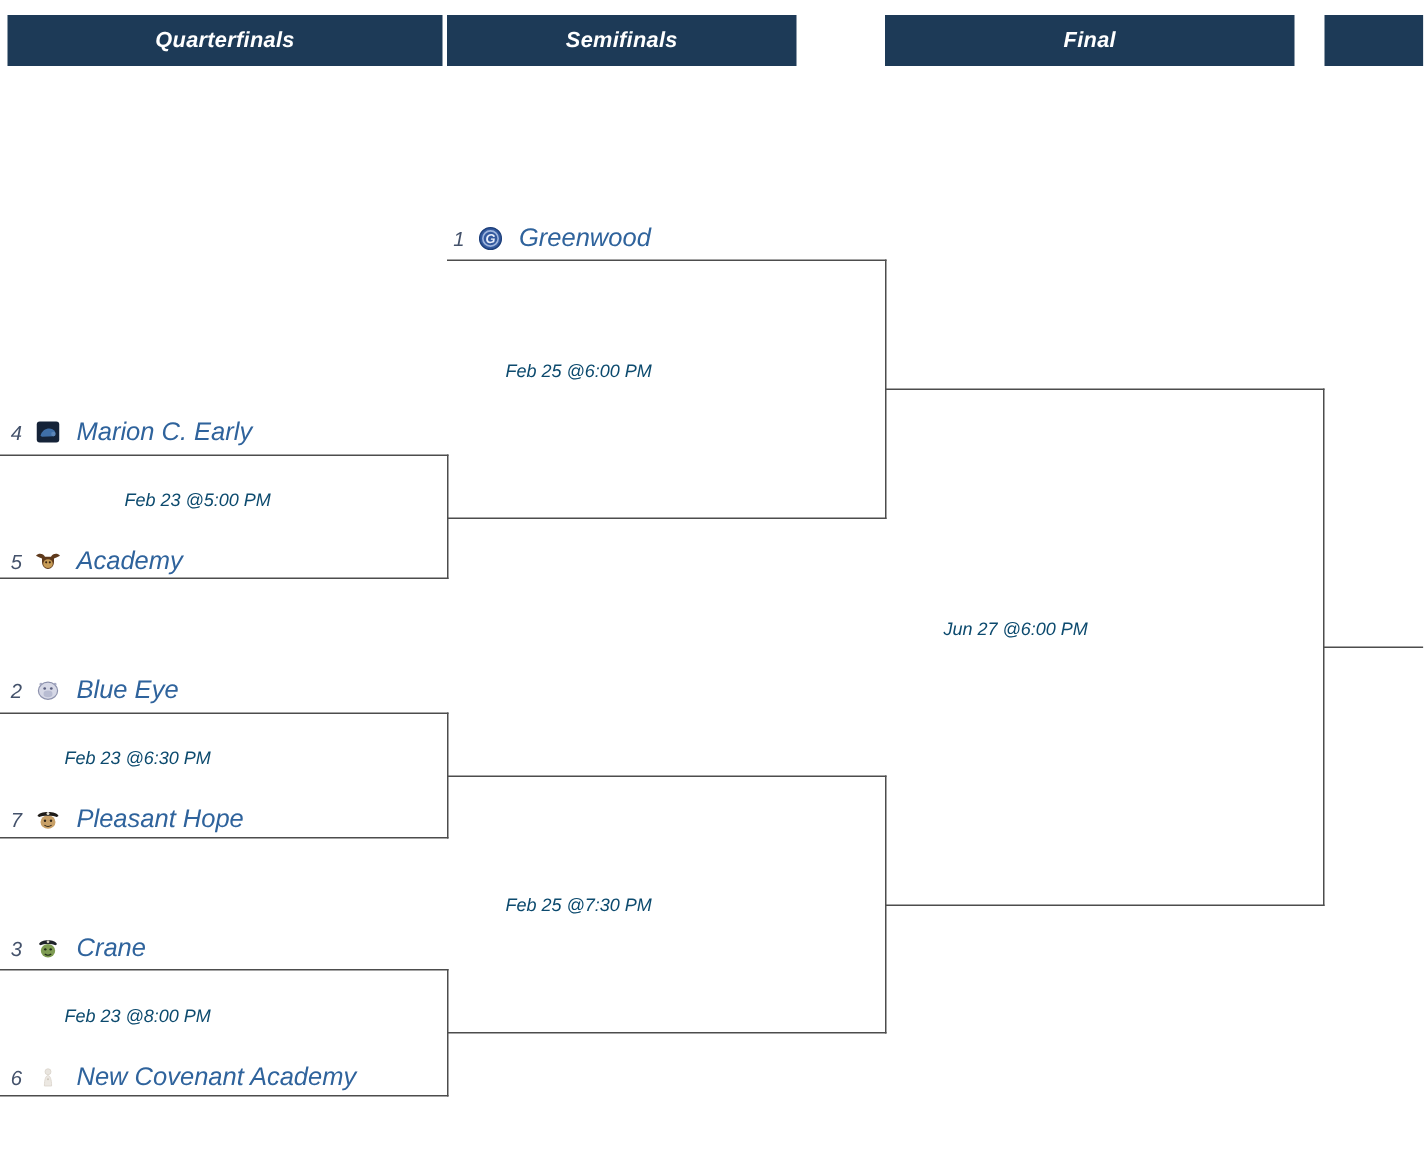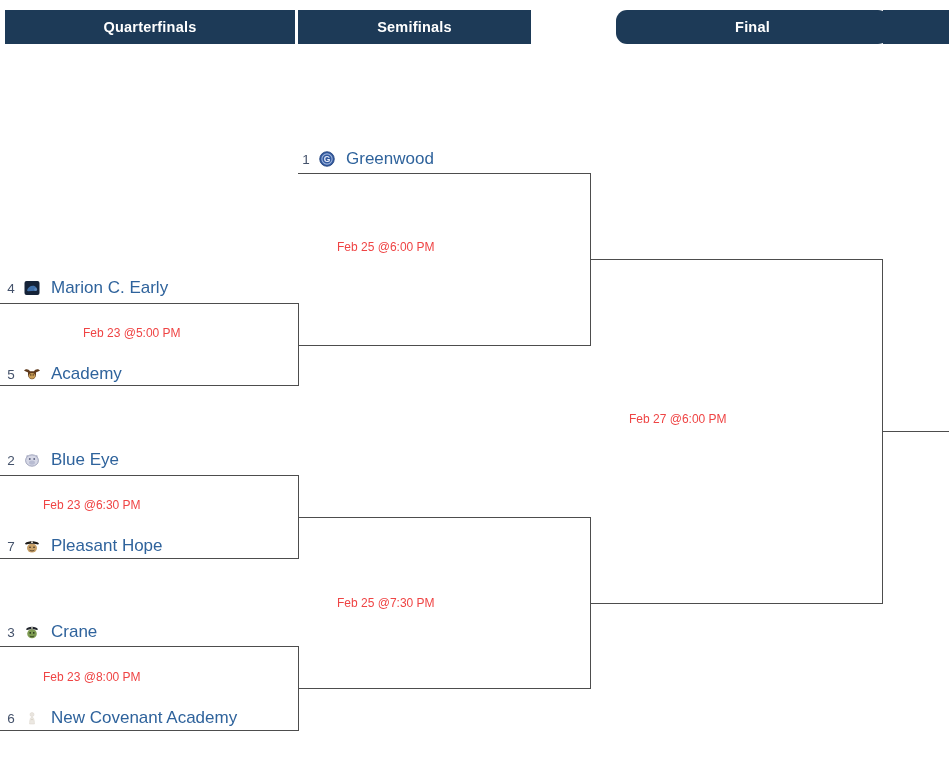--- a/index.html
+++ b/index.html
@@ -1,18 +1,18 @@
 <!DOCTYPE html>
 <html><head>
 <meta charset="utf-8">
 <style>
   html,body{margin:0;padding:0;background:#ffffff;}
   .canvas{
     position:relative;width:949px;height:778px;background:#ffffff;
-    font-family:"Liberation Sans",sans-serif;overflow:hidden;
+    font-family:"Liberation Sans",sans-serif;overflow:hidden;font-style:italic;
   }
   
   .hdr{
     position:absolute;top:10px;height:34px;background:#1d3a57;color:#ffffff;
     display:flex;align-items:center;justify-content:center;
     font-size:14.5px;font-weight:bold;letter-spacing:.2px;
   }
   
   .ln{position:absolute;background:#4d4d4d;}
   
@@ -23,35 +23,35 @@
     width:10px;text-align:center;font-size:13.5px;color:#44526b;
     margin-right:7px;flex:0 0 auto;
   }
   .ticon{width:18px;height:16px;margin-right:10px;flex:0 0 auto;display:flex;align-items:center;}
   .ticon svg{display:block;}
   .tname{
     font-size:17px;color:#2f639c;text-decoration:none;cursor:pointer;white-space:nowrap;
   }
   
   .mdate{
-    position:absolute;height:16px;font-size:12px;color:#ef4444;white-space:nowrap;
+    position:absolute;height:16px;font-size:12px;color:#0c4a6e;white-space:nowrap;
   }
 </style>
 </head>
 <body>
 
 <div class="canvas">
 
   <div class="hdr" style="left:5px;width:290px;">
       <span>Quarterfinals</span>
     </div>
   <div class="hdr" style="left:298px;width:233px;">
       <span>Semifinals</span>
     </div>
-  <div class="hdr" style="left:616px;width:273px;border-radius:11px;">
+  <div class="hdr" style="left:590px;width:273px;">
       <span>Final</span>
     </div>
   <div class="hdr" style="left:883px;width:66px;">
       <span></span>
     </div>
 
   <div class="ln" style="left:0;top:303px;width:299px;height:1px;"></div>
   <div class="ln" style="left:0;top:385px;width:299px;height:1px;"></div>
   <div class="ln" style="left:298px;top:303px;width:1px;height:83px;"></div>
 
@@ -168,15 +168,15 @@
       </svg>
     </span>
     <a class="tname">New Covenant Academy</a>
   </div>
 
   <div class="mdate" style="left:43px;top:326px;margin-left:40px;">Feb 23 @5:00 PM</div>
   <div class="mdate" style="left:43px;top:498px;">Feb 23 @6:30 PM</div>
   <div class="mdate" style="left:43px;top:670px;">Feb 23 @8:00 PM</div>
   <div class="mdate" style="left:337px;top:240px;">Feb 25 @6:00 PM</div>
   <div class="mdate" style="left:337px;top:584px;margin-top:12px;">Feb 25 @7:30 PM</div>
-  <div class="mdate" style="left:629px;top:412px;">Feb 27 @6:00 PM</div>
+  <div class="mdate" style="left:629px;top:412px;">Jun 27 @6:00 PM</div>
 
 </div>
 
 </body></html>

